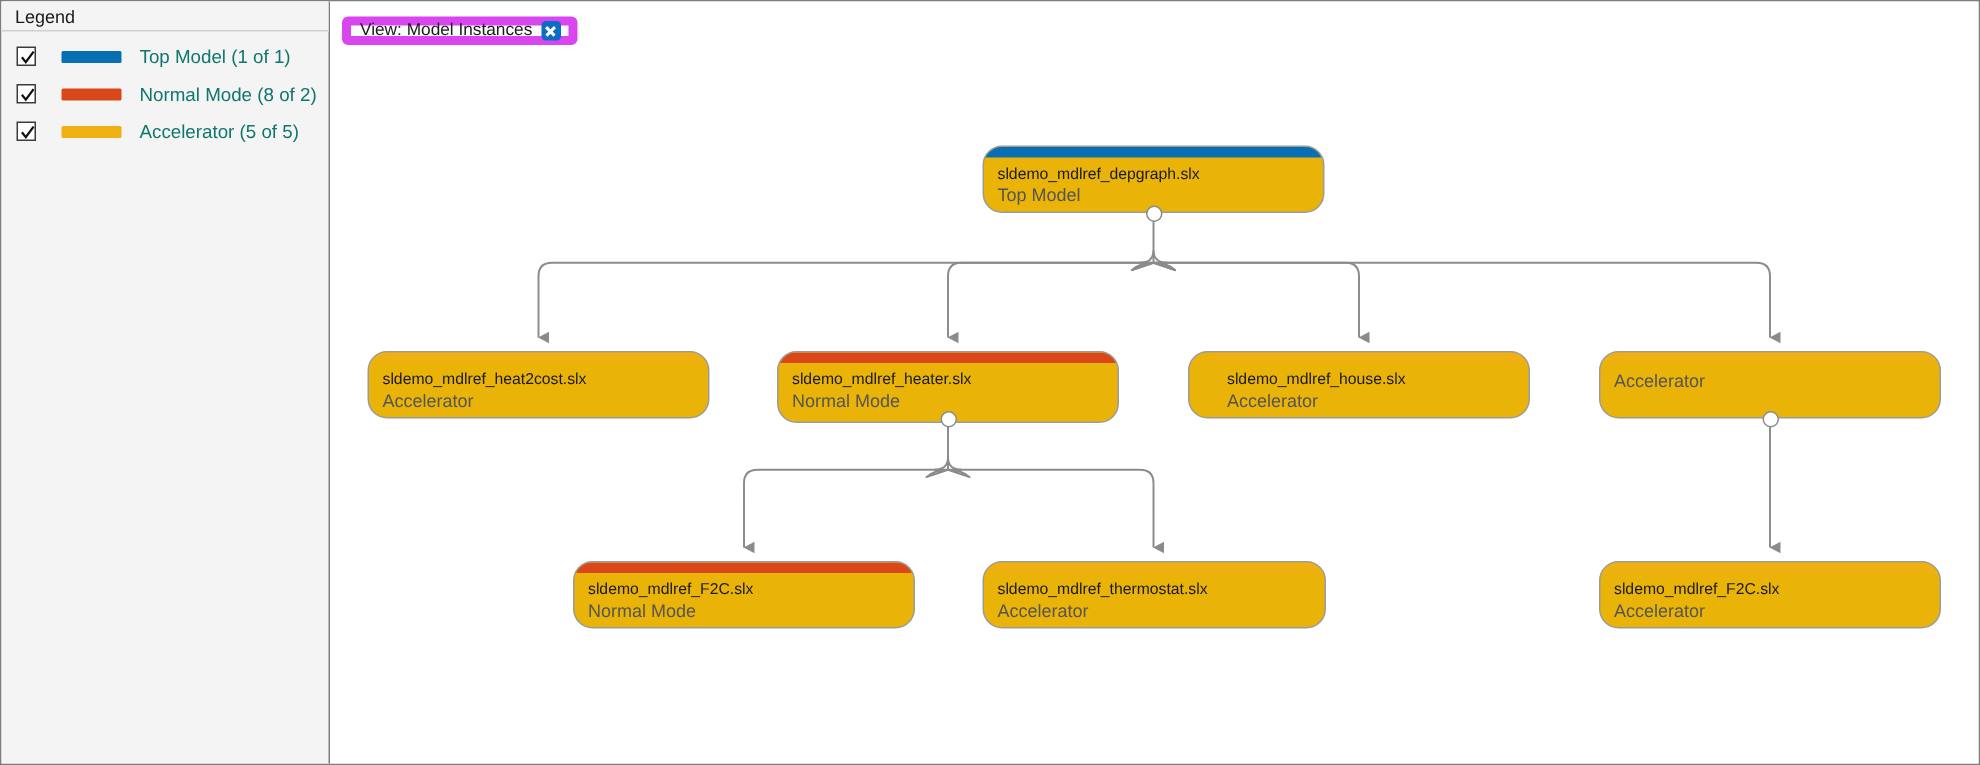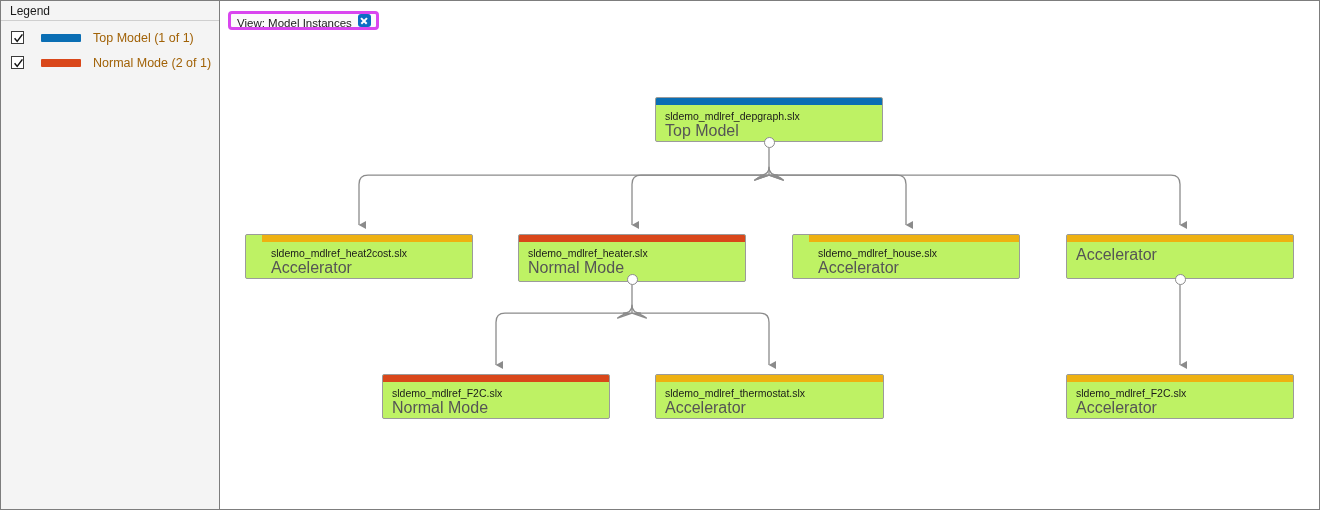--- a/index.html
+++ b/index.html
@@ -72,45 +72,45 @@
   .legend-swatch {
     width: 40px;
     height: 8px;
     margin-left: 17px;
     flex: 0 0 40px;
     border-radius: 1px;
   }
   .legend-label {
     margin-left: 12px;
     font-size: 12.5px;
-    color: #a16207;
+    color: #0f766e;
     white-space: nowrap;
   }
 
   
   #canvas {
     position: relative;
     flex: 1 1 auto;
     height: 100%;
     background: #ffffff;
     overflow: hidden;
   }
 
   
   #view-chip {
     position: absolute;
     left: 8px;
     top: 10px;
     height: 19px;
     box-sizing: border-box;
-    border: 3px solid #d946ef;
+    border: 6px solid #d946ef;
     border-radius: 4px;
     background: #fbfbfb;
     display: flex;
-    align-items: flex-start;
+    align-items: center;
     padding: 0 5px 0 6px;
     white-space: nowrap;
   }
   #view-chip-label {
     font-size: 11.5px;
     color: #1a1a1a;
     line-height: 19px;
   }
   #view-chip-close {
     margin-left: 6px;
@@ -148,39 +148,39 @@
     position: absolute;
     left: 0; top: 0;
     width: 1099px;
     height: 508px;
   }
 
   .node {
     position: absolute;
     box-sizing: border-box;
     border: 1px solid #9b9b9b;
-    border-radius: 2px;
-    background: #bef264;
+    border-radius: 13px;
+    background: #eab308;
     overflow: hidden;
   }
   .node-bar {
     height: 7px;
     width: 100%;
   }
   .node-body {
     padding: 5px 9px 0 9px;
   }
   .node-title {
     font-size: 10.5px;
     color: #1a1a1a;
     line-height: 13px;
     white-space: nowrap;
   }
   .node-sub {
-    font-size: 16px;
+    font-size: 12px;
     color: #555555;
     line-height: 13px;
     margin-top: 1px;
     white-space: nowrap;
   }
   .port {
     position: absolute;
     width: 11px;
     height: 11px;
     box-sizing: border-box;
@@ -208,23 +208,32 @@
         <span class="legend-label">Top Model (1 of 1)</span>
       </div>
 
       <div class="legend-row">
         <span class="legend-checkbox">
           <svg width="11" height="11" viewBox="0 0 11 11" aria-hidden="true">
             <path d="M1.6 5.2 L4.2 8.4 L9.4 1.4" fill="none" stroke="#111111" stroke-width="1.5"></path>
           </svg>
         </span>
         <span class="legend-swatch" style="background:#d9471a"></span>
-        <span class="legend-label">Normal Mode (2 of 1)</span>
+        <span class="legend-label">Normal Mode (8 of 2)</span>
       </div>
 
+      <div class="legend-row">
+        <span class="legend-checkbox">
+          <svg width="11" height="11" viewBox="0 0 11 11" aria-hidden="true">
+            <path d="M1.6 5.2 L4.2 8.4 L9.4 1.4" fill="none" stroke="#111111" stroke-width="1.5"></path>
+          </svg>
+        </span>
+        <span class="legend-swatch" style="background:#eeb111"></span>
+        <span class="legend-label">Accelerator (5 of 5)</span>
+      </div>
 
     </div>
   </div>
 
   <div id="canvas">
 
     <div id="view-chip">
       <span id="view-chip-label">View: Model Instances</span>
       <span id="view-chip-close"></span>
     </div>
@@ -252,21 +261,21 @@
 
     <div id="nodes">
         <div class="node" style="left: 435px; top: 96px; width: 228px; height: 45px;">
           <div class="node-bar" style="background: rgb(10, 110, 180);"></div>
           <div class="node-body">
             <div class="node-title">sldemo_mdlref_depgraph.slx</div>
             <div class="node-sub">Top Model</div>
           </div>
         </div>
         <div class="port" style="left: 543.5px; top: 135.5px;"></div>
-        <div class="node" style="left: 25px; top: 233px; width: 228px; height: 45px; padding-left: 16px;">
+        <div class="node" style="left: 25px; top: 233px; width: 228px; height: 45px;">
           <div class="node-bar" style="background: rgb(238, 177, 17);"></div>
           <div class="node-body">
             <div class="node-title">sldemo_mdlref_heat2cost.slx</div>
             <div class="node-sub">Accelerator</div>
           </div>
         </div>
         <div class="node" style="left: 298px; top: 233px; width: 228px; height: 48px;">
           <div class="node-bar" style="background: rgb(217, 71, 26);"></div>
           <div class="node-body">
             <div class="node-title">sldemo_mdlref_heater.slx</div>

